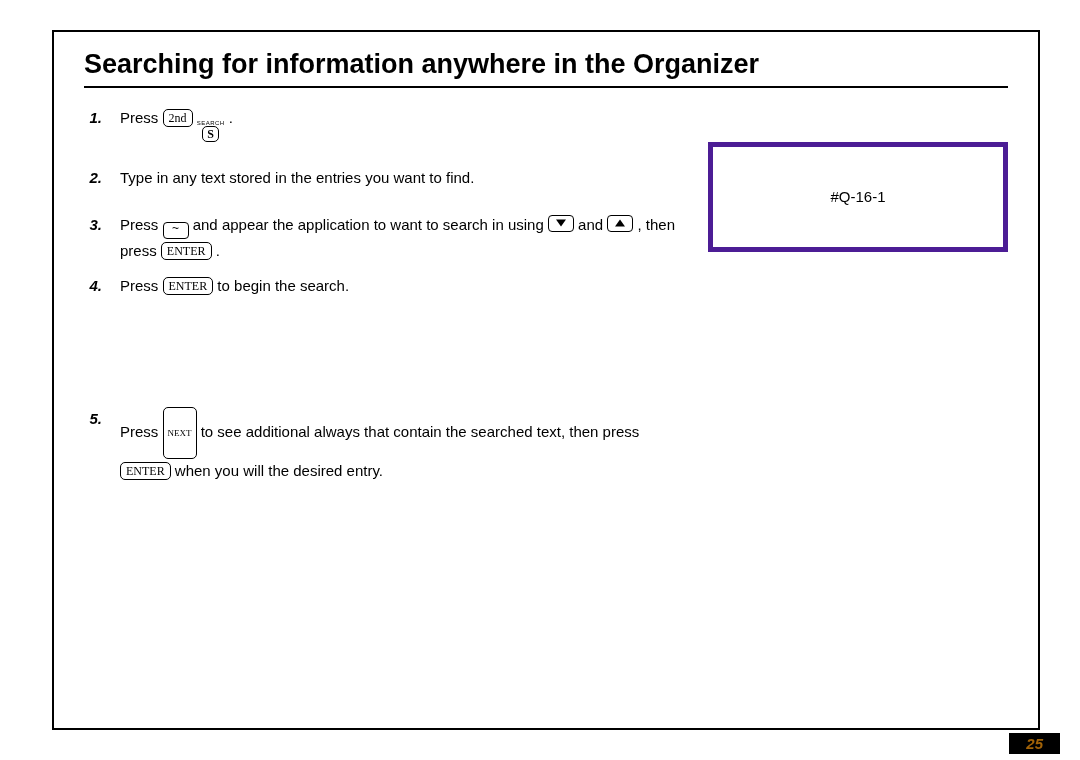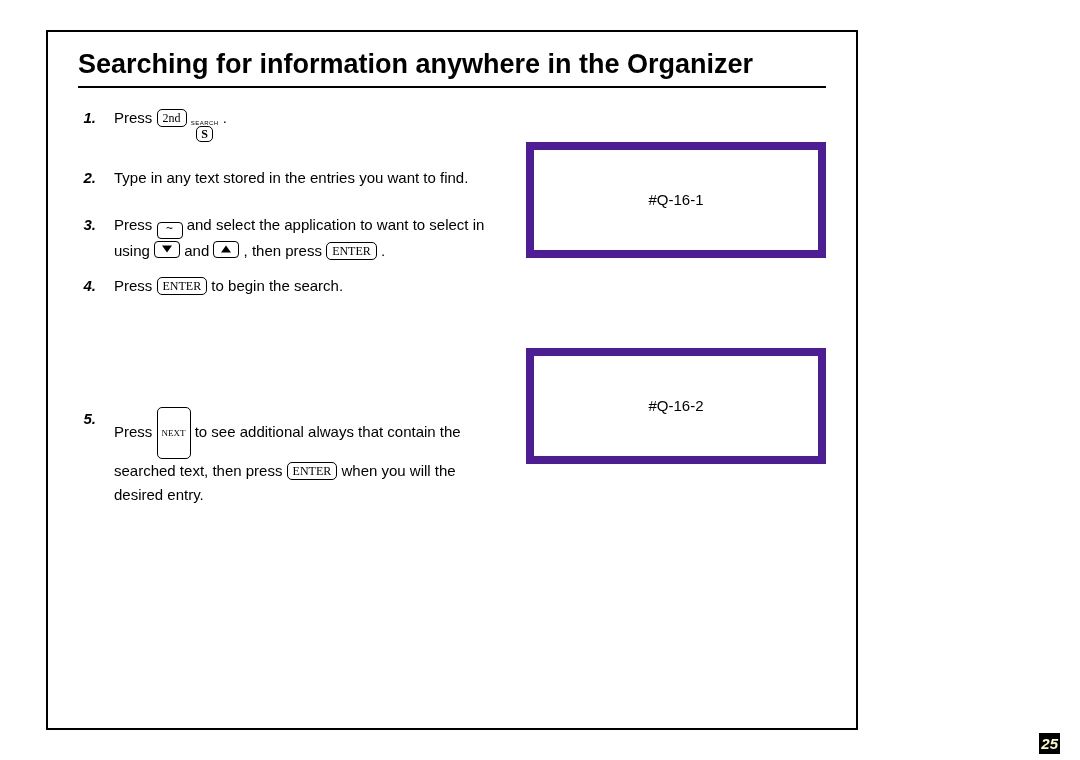--- a/index.html
+++ b/index.html
@@ -1,17 +1,17 @@
 <!DOCTYPE html>
 <html><head>
 <meta charset="utf-8">
 <style>
   html,body{margin:0;padding:0;background:#fff;}
   body{width:1080px;height:760px;font-family:Helvetica,Arial,sans-serif;color:#000;position:relative;}
-  .outer{position:absolute;left:46px;top:30px;width:812px;height:700px;border:2px solid #000;box-sizing:border-box;}
+  .outer{position:absolute;left:52px;top:30px;width:988px;height:700px;border:2px solid #000;box-sizing:border-box;}
   .inner{position:absolute;left:30px;top:18px;right:30px;bottom:18px;}
   .title{font-weight:700;font-size:27px;line-height:1.1;}
   .rule{border:none;border-top:2px solid #000;margin:6px 0 18px 0;}
   .columns{display:flex;gap:30px;}
   .steps{flex:1;}
   ol.steps-list{list-style:none;margin:0;padding:0;}
   ol.steps-list>li{display:flex;gap:18px;margin-bottom:24px;font-size:15px;line-height:1.55;}
   .num{font-style:italic;font-weight:700;width:18px;text-align:right;flex:none;}
   .body{flex:1;}
   .note{font-size:13px;margin:4px 0 24px 36px;}
@@ -19,24 +19,24 @@
   .keycap.small{font-size:9px;padding:18px 4px;height:14px;line-height:14px;}
   .S-stack{display:inline-flex;flex-direction:column;align-items:center;vertical-align:-2px;line-height:1;}
   .S-stack .sup{font-size:6px;letter-spacing:0.5px;}
   .S-stack .keycap{font-weight:700;padding:0 4px;height:14px;line-height:14px;}
   .arrowkey{display:inline-block;border:1px solid #000;border-radius:4px;width:24px;height:15px;position:relative;vertical-align:-2px;}
   .arrowkey::after{content:"";position:absolute;left:50%;top:50%;width:0;height:0;transform:translate(-50%,-50%);}
   .arrowkey.down::after{border-left:5px solid transparent;border-right:5px solid transparent;border-top:7px solid #000;}
   .arrowkey.up::after{border-left:5px solid transparent;border-right:5px solid transparent;border-bottom:7px solid #000;}
   .tildekey{display:inline-block;border:1px solid #000;border-radius:4px;width:24px;height:15px;text-align:center;line-height:11px;font-size:12px;vertical-align:-2px;}
   .side{width:300px;flex:none;}
-  .side .box{border:8px solid #4c1d95;height:100px;display:flex;align-items:center;justify-content:center;font-size:15px;}
+  .side .box{border:5px solid #4c1d95;height:100px;display:flex;align-items:center;justify-content:center;font-size:15px;}
   .side .gap1{height:36px;}
   .side .gap2{height:90px;}
-  .pg{position:absolute;right:20px;bottom:6px;background:#000;color:#fef9c3;font-style:italic;font-weight:700;font-size:15px;padding:2px 2px;}
+  .pg{position:absolute;right:20px;bottom:6px;background:#000;color:#a16207;font-style:italic;font-weight:700;font-size:15px;padding:2px 17px;}
 </style>
 </head>
 <body>
 
 <div class="outer">
   <div class="inner">
     <div class="title">Searching for information anywhere in the Organizer</div>
     <hr class="rule">
 
     <div class="columns">
@@ -58,21 +58,21 @@
           <li>
             <span class="num">2.</span>
             <span class="body">Type in any text stored in the entries you want to find.</span>
           </li>
 
           <li style="margin-bottom:12px;">
             <span class="num">3.</span>
             <span class="body">
               <span>Press </span>
               <span class="tildekey">~</span>
-              <span> and select the application to want to select in using </span>
+              <span> and appear the application to want to search in using </span>
               <span class="arrowkey down"></span>
               <span> and </span>
               <span class="arrowkey up"></span>
               <span>, then press </span>
               <span class="keycap">ENTER</span><span> .</span>
             </span>
           </li>
 
 
           <li style="margin-bottom:110px;">
@@ -95,19 +95,18 @@
             </span>
           </li>
 
         </ol>
       </div>
 
       <div class="side">
         <div class="gap1"></div>
         <div class="box">#Q-16-1</div>
         <div class="gap2"></div>
-        <div class="box">#Q-16-2</div>
       </div>
     </div>
   </div>
 </div>
 
 <div class="pg">25</div>
 
 </body></html>

